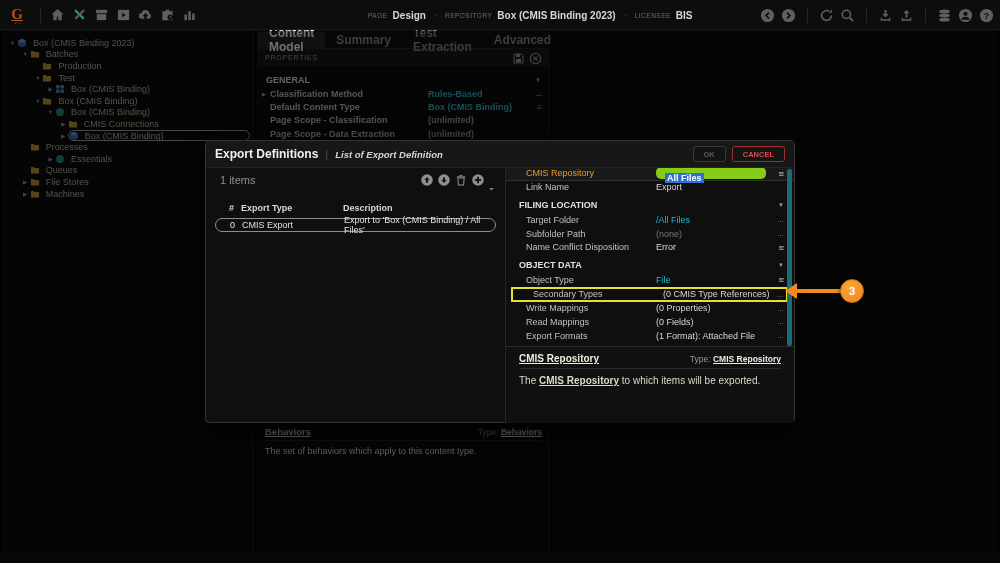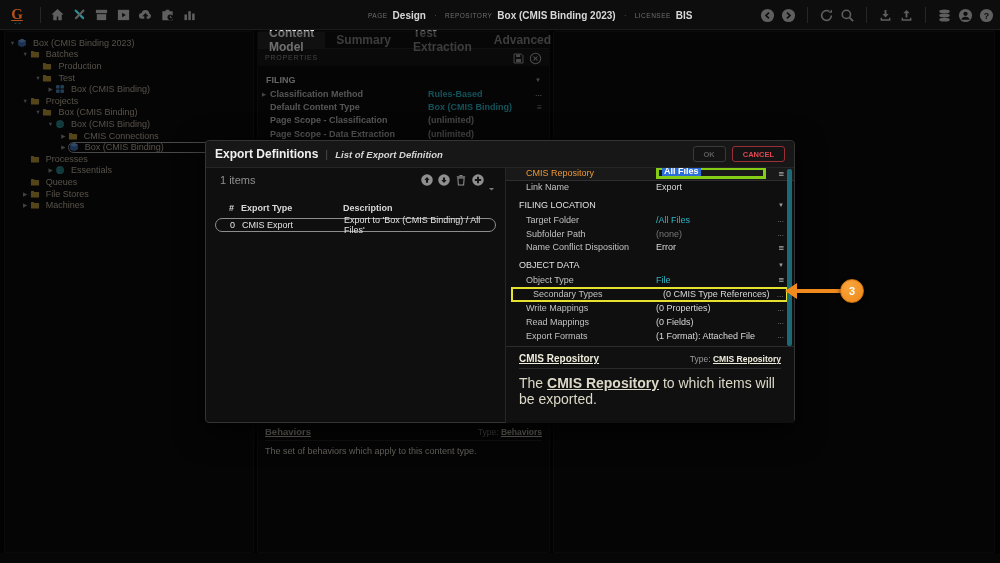--- a/index.html
+++ b/index.html
@@ -96,34 +96,34 @@
 
   .pr-grid { margin-top:-1px; }
   .p-row { display:flex; align-items:center; height:13.6px; padding-left:20px; padding-right:10px; font-size:9px; }
   .p-lbl { width:130px; flex:none; color:#c0c0c0; }
   .p-val { flex:1; color:#d8d8d8; white-space:nowrap; }
   .p-val.link { color:#2fb6c5; }
   .p-val.muted { color:#787878; }
   .p-trail { width:14px; text-align:right; color:#909090; font-size:8px; flex:none; }
   .p-trail.menu { font-size:9.5px; color:#a8a8a8; }
   .p-hd { display:flex; align-items:center; height:16px; margin-top:3px; padding:0 10px 0 13px;
-    font-size:9px; font-weight:normal; color:#e0e0e0; }
+    font-size:9px; font-weight:bold; color:#e0e0e0; }
   .p-hd .chev { margin-left:auto; font-size:6px; color:#9a9a9a; }
   .p-row.editing { background:#191919; border-bottom:1px solid #2e2e2e; }
   .p-row.editing .p-lbl { color:#ef9832; }
-  .p-row.editing .p-val { border:3px solid #84cc16; border-radius:0; height:12px; display:flex; align-items:flex-end; padding:0 3px; margin-right:4px; }
+  .p-row.editing .p-val { border:6px solid #84cc16; border-radius:5px; height:12px; display:flex; align-items:flex-start; padding:0 3px; margin-right:4px; }
   .p-row.editing .p-val span { background:#2d6fd6; color:#fff; font-weight:bold; padding:0 2px; }
   .p-row.hl { border:2px solid #e6e02e; margin:0 6px 0 5px; padding-left:20px; height:15px; }
   .m-scroll { position:absolute; right:2px; top:1px; width:5px; height:177px; background:#1a6b77; border-radius:2px; }
   .m-help { position:absolute; left:0; right:0; bottom:0; height:77px; border-top:1px solid #2c2c2c; padding:6px 13px; background:#101010; }
   .mh-head { display:flex; align-items:baseline; border-bottom:1px solid #2a2a2a; padding-bottom:4px; }
   .mh-title { font-size:10px; font-weight:bold; text-decoration:underline; color:#efecdc; }
   .mh-type { margin-left:auto; font-size:8.5px; color:#9a9a9a; }
   .mh-type b { color:#efecdc; text-decoration:underline; }
-  .mh-body { margin-top:6px; font-size:14px; color:#ddd9c8; }
+  .mh-body { margin-top:6px; font-size:10px; color:#ddd9c8; }
   .mh-body b { text-decoration:underline; }
 
   
   .callout { position:absolute; z-index:12; }
   .co-line { position:absolute; left:796px; top:289px; width:46px; height:4px; background:#f08a1f; }
   .co-tip { position:absolute; left:785px; top:283px; width:0; height:0;
     border-top:8px solid transparent; border-bottom:8px solid transparent; border-right:12px solid #f08a1f; }
   .co-circle { position:absolute; left:840px; top:279px; width:24px; height:24px; border-radius:50%;
     background:radial-gradient(circle at 35% 30%, #f9a63d, #ee8617); border:1px solid #c86f10;
     display:flex; align-items:center; justify-content:center; color:#fff; font-weight:bold; font-size:11px;
@@ -305,29 +305,20 @@
             <svg viewBox="0 0 16 16" fill="currentColor">
               <g fill="#4a87b8">
                 <rect x="1.8" y="1.8" width="5.4" height="5.4"></rect>
                 <rect x="8.8" y="1.8" width="5.4" height="5.4"></rect>
                 <rect x="1.8" y="8.8" width="5.4" height="5.4"></rect>
                 <rect x="8.8" y="8.8" width="5.4" height="5.4"></rect>
               </g>
             </svg>
           </span>
           <span class="t-lbl">Box (CMIS Binding)</span>
-        </div>
-        <div class="t-row" style="padding-left: 15.7px;">
-          <span class="t-arrow">▼</span>
-          <span class="t-ic">
-            <svg viewBox="0 0 16 16" fill="currentColor">
-              <path d="M1.5 4.2c0-.5.4-.9.9-.9h3.4l1.2 1.3h6.6c.5 0 .9.4.9.9v7.3c0 .5-.4.9-.9.9H2.4c-.5 0-.9-.4-.9-.9z" fill="#b08f35"></path>
-            </svg>
-          </span>
-          <span class="t-lbl">Projects</span>
         </div>
         <div class="t-row" style="padding-left: 28.4px;">
           <span class="t-arrow">▼</span>
           <span class="t-ic">
             <svg viewBox="0 0 16 16" fill="currentColor">
               <path d="M1.5 4.2c0-.5.4-.9.9-.9h3.4l1.2 1.3h6.6c.5 0 .9.4.9.9v7.3c0 .5-.4.9-.9.9H2.4c-.5 0-.9-.4-.9-.9z" fill="#b08f35"></path>
             </svg>
           </span>
           <span class="t-lbl">Box (CMIS Binding)</span>
         </div>
@@ -426,21 +417,21 @@
               <path d="M2.5 2.5h9l2 2v9h-11z" fill="none" stroke="currentColor" stroke-width="1.2"></path>
               <rect x="5" y="8.5" width="6" height="4"></rect>
               <rect x="5" y="3" width="5" height="3.2"></rect>
             </svg></span>
         <span class="pb-ic" id="close-ic"><svg viewBox="0 0 16 16" fill="currentColor">
               <circle cx="8" cy="8" r="6.4" fill="none" stroke="currentColor" stroke-width="1.3"></circle>
               <path d="M5.6 5.6l4.8 4.8M10.4 5.6l-4.8 4.8" stroke="currentColor" stroke-width="1.3"></path>
             </svg></span>
       </div>
       <div class="sec-hd">
-        <span>FILING</span>
+        <span>GENERAL</span>
         <span class="chev">▼</span>
       </div>
       <div id="center-rows">
           <div class="c-row">
             <span class="c-exp">▶</span>
             <span class="c-lbl">Classification Method</span>
             <span class="c-val link">Rules-Based</span>
             <span class="c-trail">...</span>
           </div>
           <div class="c-row">

